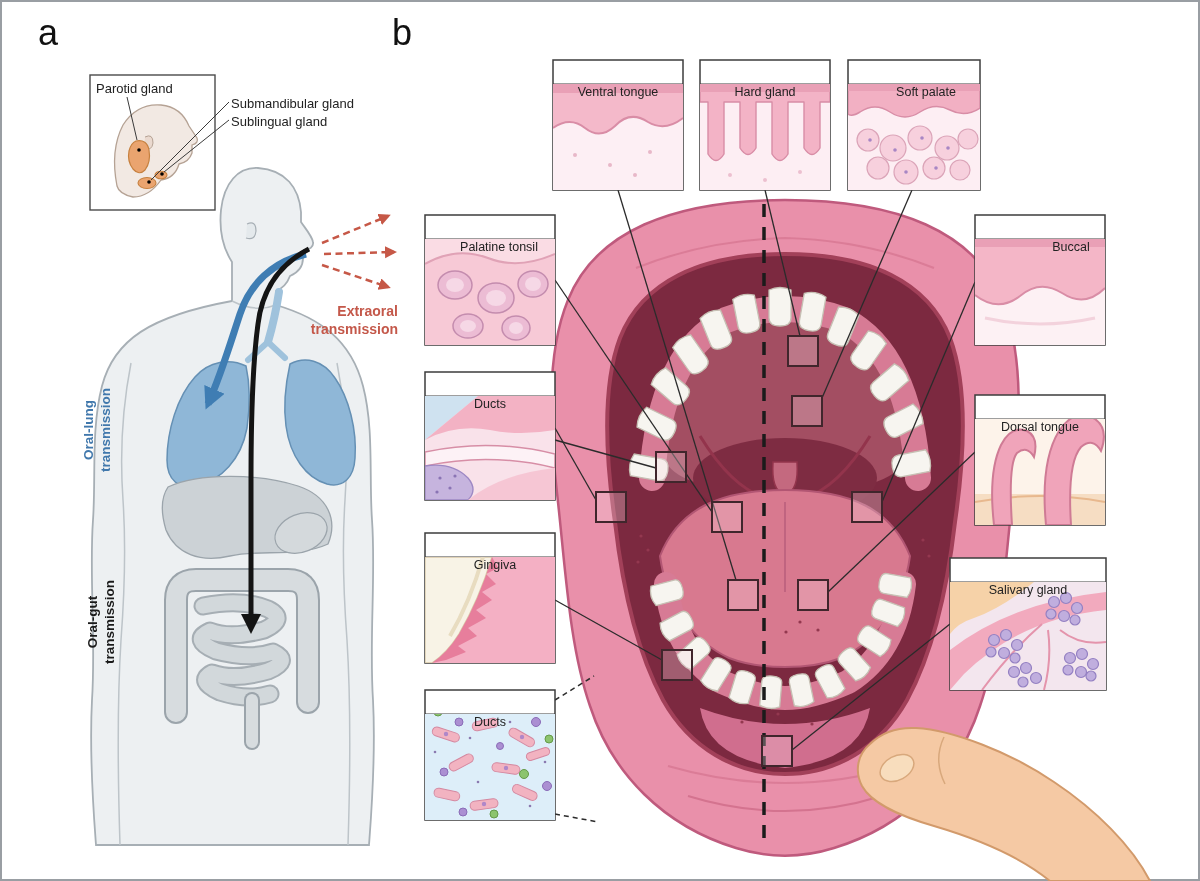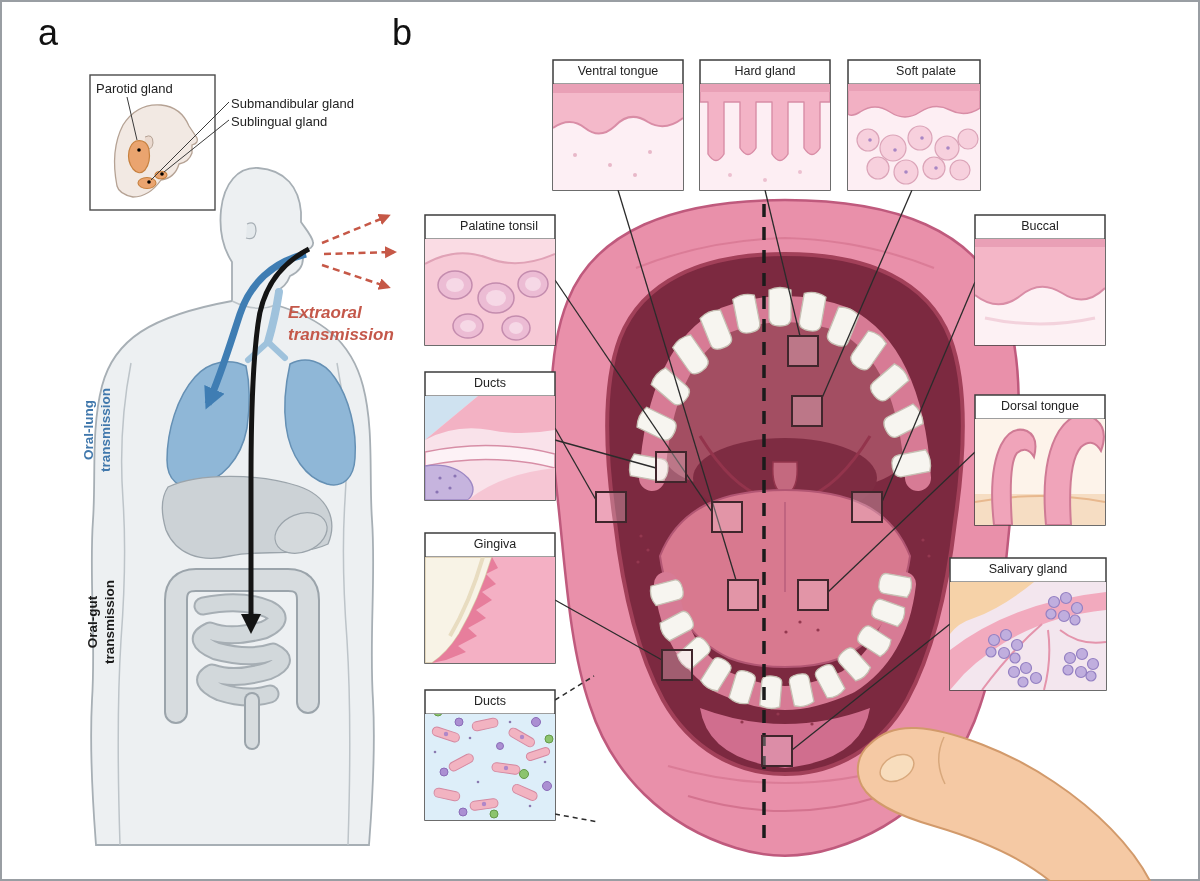--- a/index.html
+++ b/index.html
@@ -3,22 +3,22 @@
 <meta charset="utf-8">
 <style>
   html,body{margin:0;padding:0;background:#ffffff;}
   .figure{position:relative;width:1200px;height:881px;background:#fff;
     box-shadow: inset 0 0 0 2px #999ea3;
     font-family:"Liberation Sans",sans-serif;overflow:hidden;}
   .art{position:absolute;left:0;top:0;}
   .txt{position:absolute;color:#1c1c1c;}
   .panel-letter{font-size:36px;font-weight:500;color:#111;}
   .small-label{font-size:13px;color:#222;}
-  .inset-label{font-size:12.5px;text-align:center;color:#222;}
-  .red-label{color:#c4584a;font-weight:bold;font-size:17px;text-align:left;line-height:1.3;font-style:italic;}
+  .inset-label{font-size:12.5px;text-align:center;color:#222;margin-top:21px;}
+  .red-label{color:#c4584a;font-weight:bold;font-size:14px;text-align:right;line-height:1.3;}
   .vlabel{display:flex;flex-direction:column;align-items:center;justify-content:center;
     transform:rotate(-90deg);font-weight:bold;font-size:13.5px;line-height:1.25;text-align:center;}
   .blue{color:#4178ac}
   .black{color:#1a1a1a}
 </style>
 </head>
 <body>
 
 <div class="figure">
 
@@ -450,17 +450,17 @@
   <div>transmission</div>
 </div>
 
 <div class="txt inset-label" style="left:553px;top:64px;width:130px">Ventral tongue</div>
 <div class="txt inset-label" style="left:700px;top:64px;width:130px">Hard gland</div>
 <div class="txt inset-label" style="left:848px;top:64px;width:156px">Soft palate</div>
 <div class="txt inset-label" style="left:425px;top:219px;width:148px">Palatine tonsil</div>
 <div class="txt inset-label" style="left:425px;top:376px;width:130px">Ducts</div>
 <div class="txt inset-label" style="left:425px;top:537px;width:140px">Gingiva</div>
 <div class="txt inset-label" style="left:425px;top:694px;width:130px">Ducts</div>
-<div class="txt inset-label" style="left:975px;top:219px;width:130px">Buccal</div>
+<div class="txt inset-label" style="left:1006px;top:219px;width:130px">Buccal</div>
 <div class="txt inset-label" style="left:975px;top:399px;width:130px">Dorsal tongue</div>
 <div class="txt inset-label" style="left:948px;top:562px;width:160px">Salivary gland</div>
 
 </div>
 
 </body></html>

